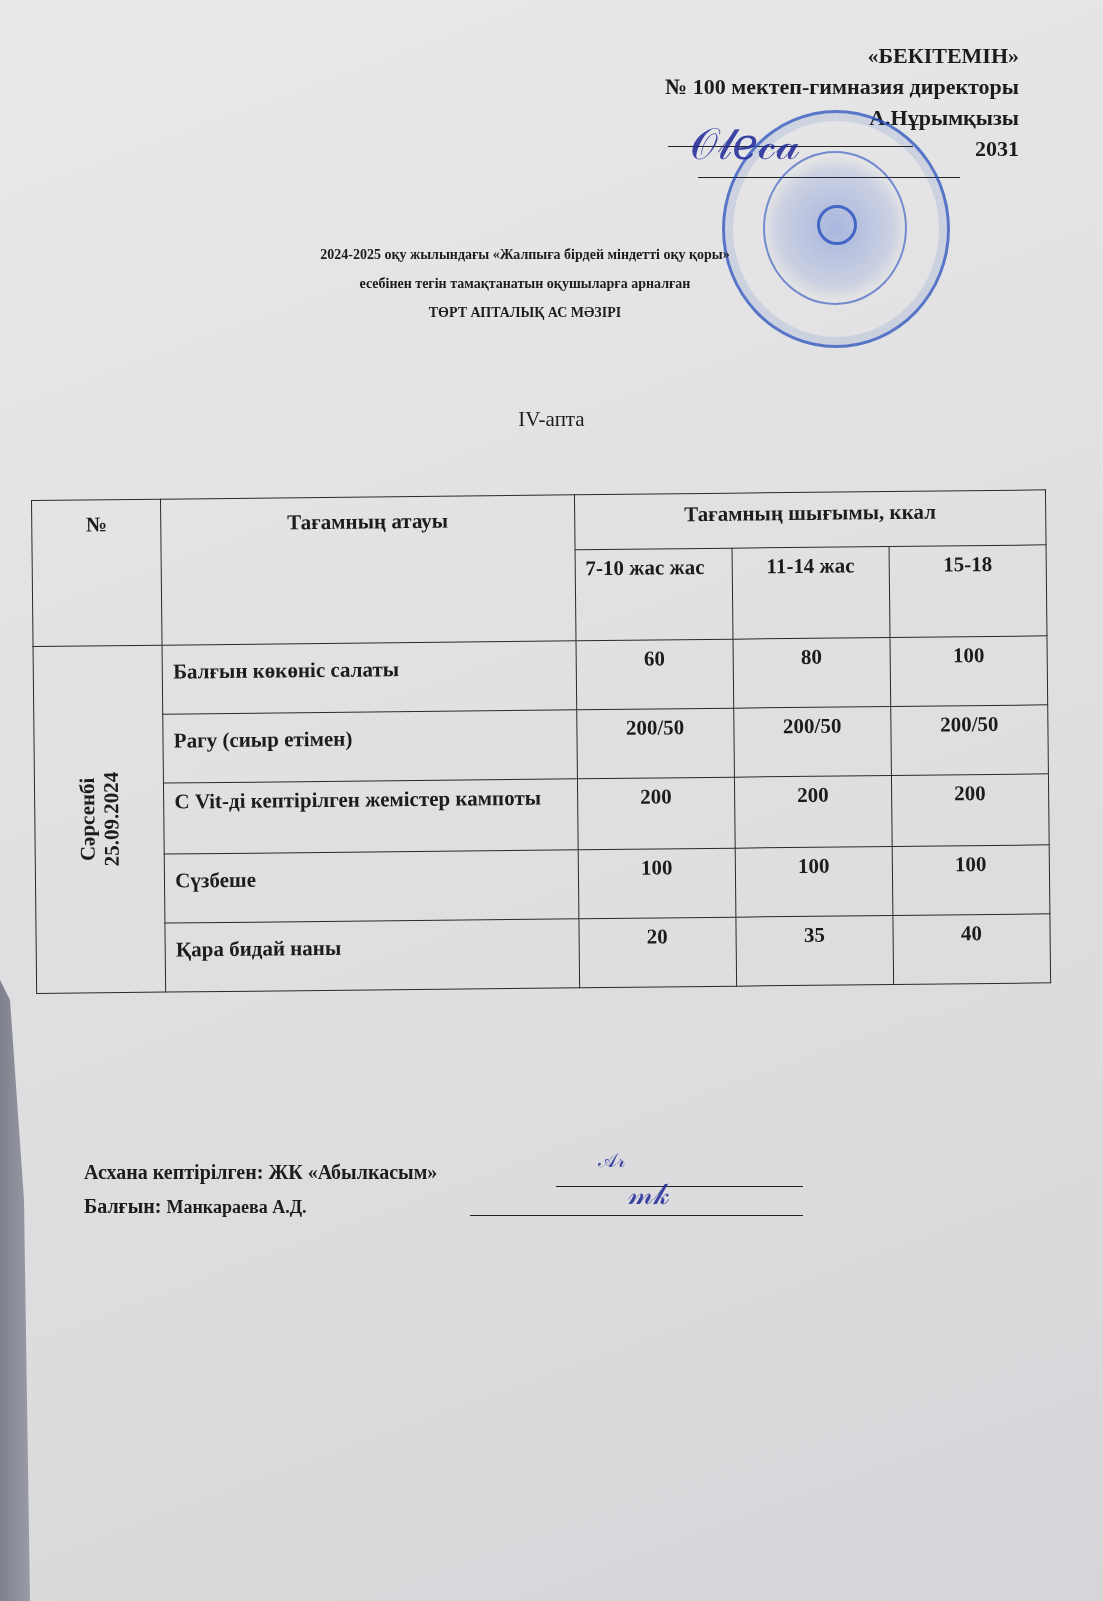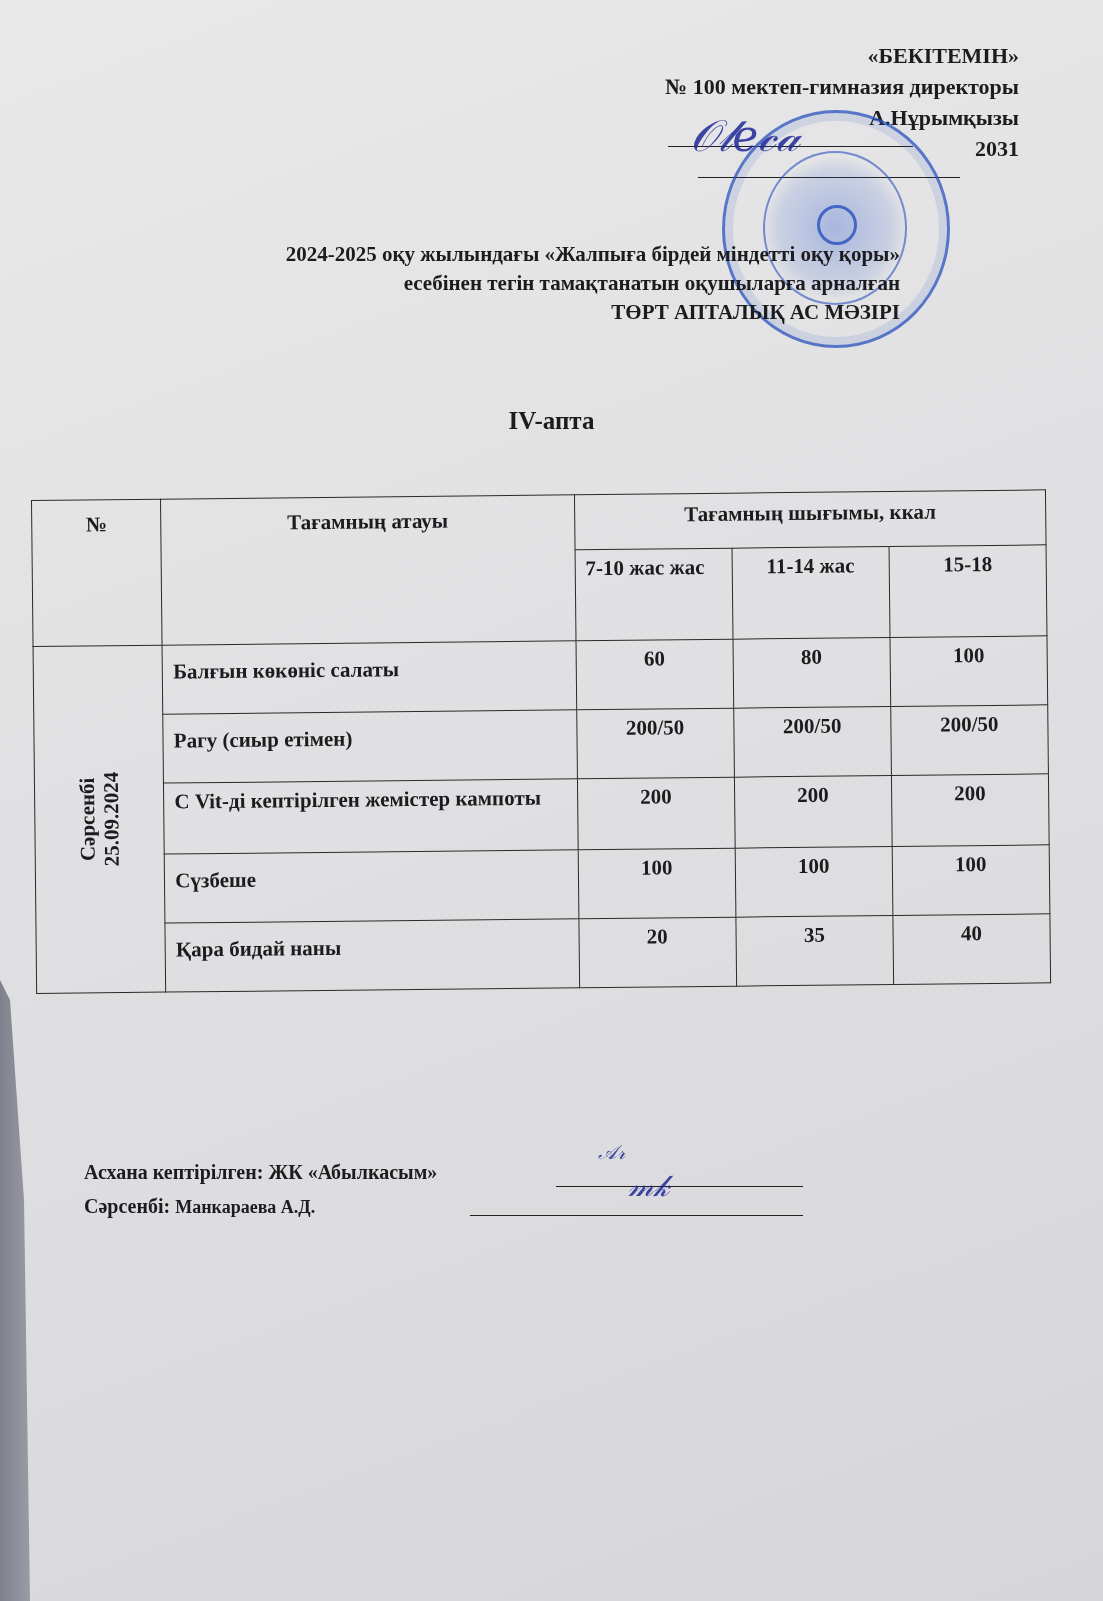--- a/index.html
+++ b/index.html
@@ -35,30 +35,30 @@
       position: absolute; left: 38px; top: 38px; width: 140px; height: 150px;
       border-radius: 50%; border: 2px solid rgba(40,80,190,0.6);
       background: radial-gradient(circle, rgba(60,100,210,0.35) 0%, rgba(60,100,210,0.15) 55%, transparent 70%);
     }
     .stamp-emblem {
       position: absolute; left: 52px; top: 52px; width: 34px; height: 34px; border-radius: 50%;
       border: 3px solid rgba(40,80,190,0.8);
     }
     .signature {
       position: absolute; color: rgba(30,40,150,0.85);
-      font-family: "DejaVu Serif", serif; font-style: italic;
+      font-family: "DejaVu Serif", serif;  margin-top: 8px;
     }
     .title-block {
-      position: absolute; left: 150px; top: 240px; width: 750px; text-align: right;
-      font-weight: bold; font-size: 21px; line-height: 29px;
+      position: absolute; left: 150px; top: 240px; width: 750px; text-align: center;
+      font-weight: bold; font-size: 14px; line-height: 29px;
     }
     .title-block span { display: block; }
     .week {
       position: absolute; left: 0; width: 1103px; top: 407px; text-align: center;
-      font-weight: bold; font-size: 25px;
+      font-weight: normal; font-size: 21px;
     }
     table.menu {
       position: absolute; left: 31px; top: 500px; width: 1015px;
       border-collapse: collapse; transform: rotate(-0.6deg); transform-origin: left top;
       font-weight: bold; font-size: 21px;
     }
     table.menu td, table.menu th {
       border: 1.5px solid #2a2a2a; vertical-align: top; padding: 6px 10px;
     }
     th { font-weight: bold; }
@@ -162,21 +162,21 @@
       <td class="val">40</td>
     </tr>
   </tbody>
     </table>
 
   <div class="footer">
     <div>
       <span>Асхана кептірілген: ЖК «Абылкасым»</span>
     </div>
     <div>
-      <span>Сәрсенбі:</span>
+      <span>Балғын:</span>
       <span class="small">Манкараева А.Д.</span>
     </div>
   </div>
   <div class="sig-line" style="left:556px; top:1186px; width:247px;"></div>
   <div class="sig-line" style="left:470px; top:1215px; width:333px;"></div>
   <div class="signature" style="left:598px; top:1140px; font-size:20px;">𝒜𝓇</div>
   <div class="signature" style="left:628px; top:1168px; font-size:30px;">𝓂𝓀</div>
 </div>
 
 </body></html>

